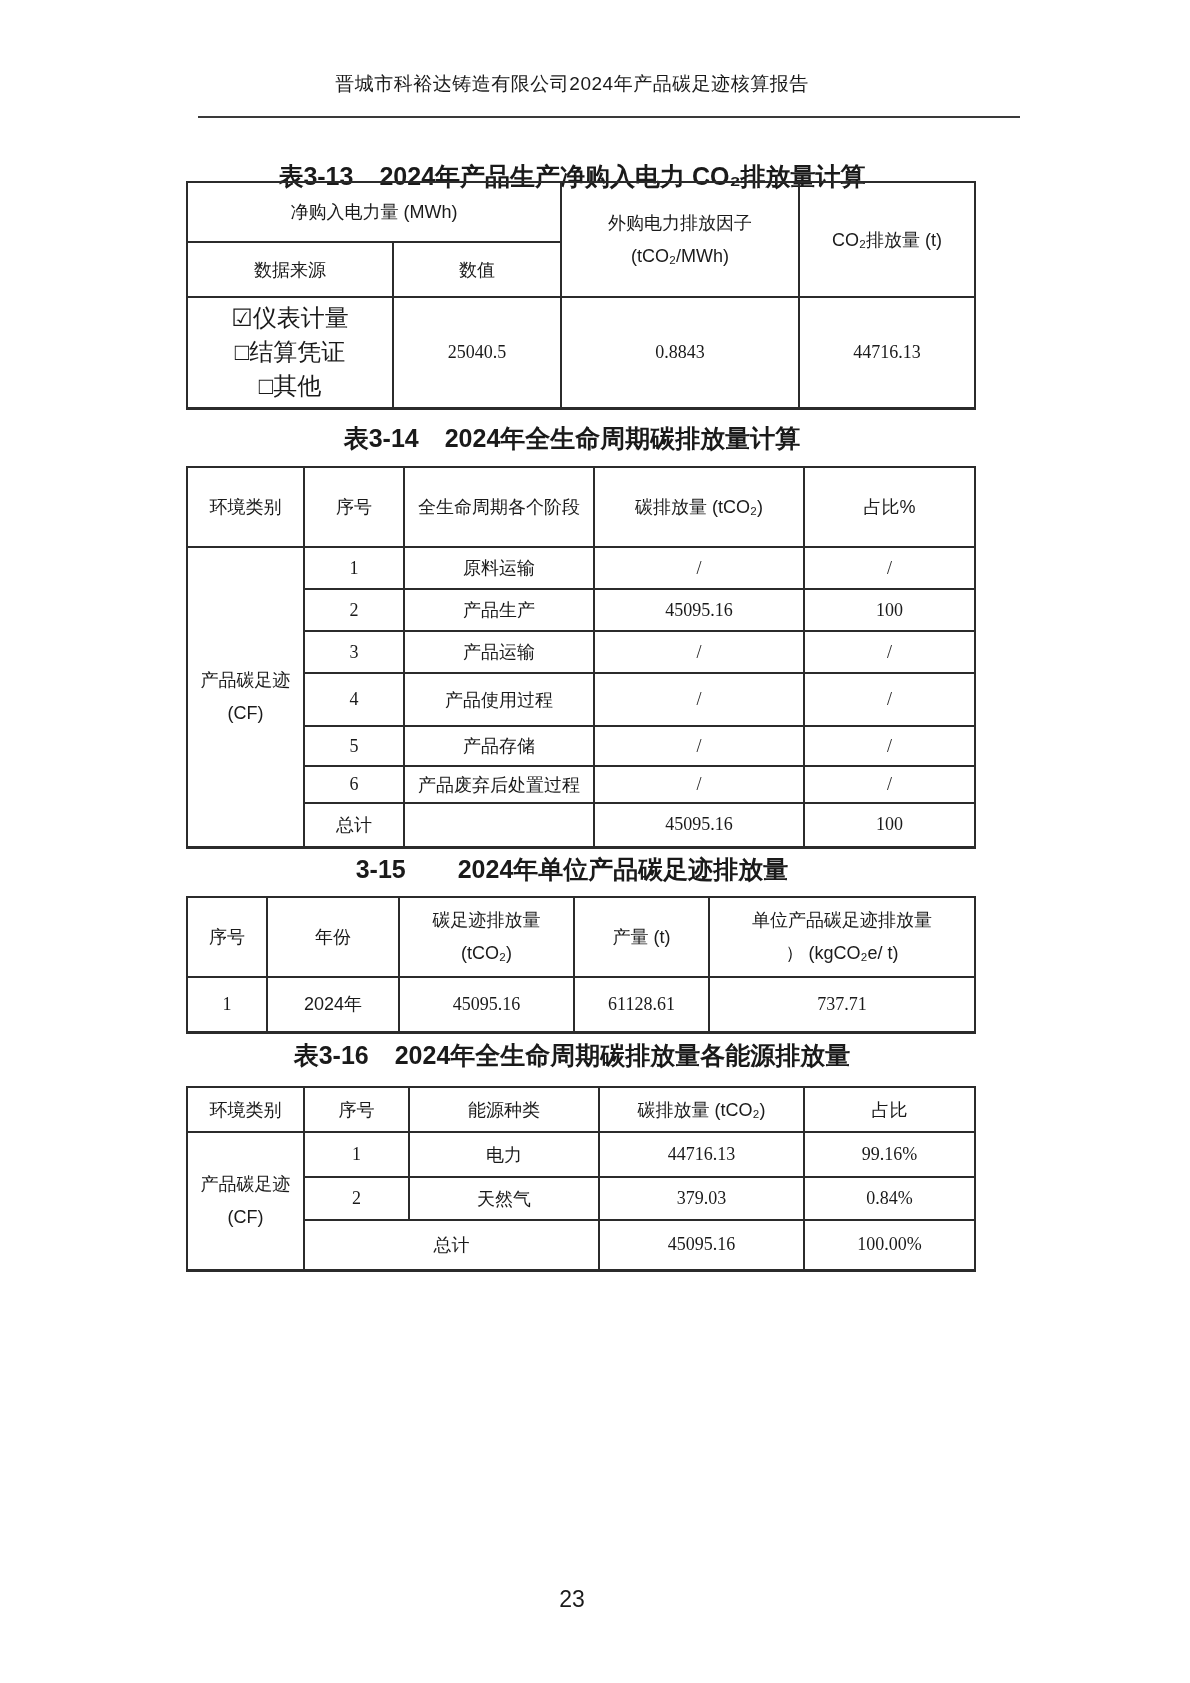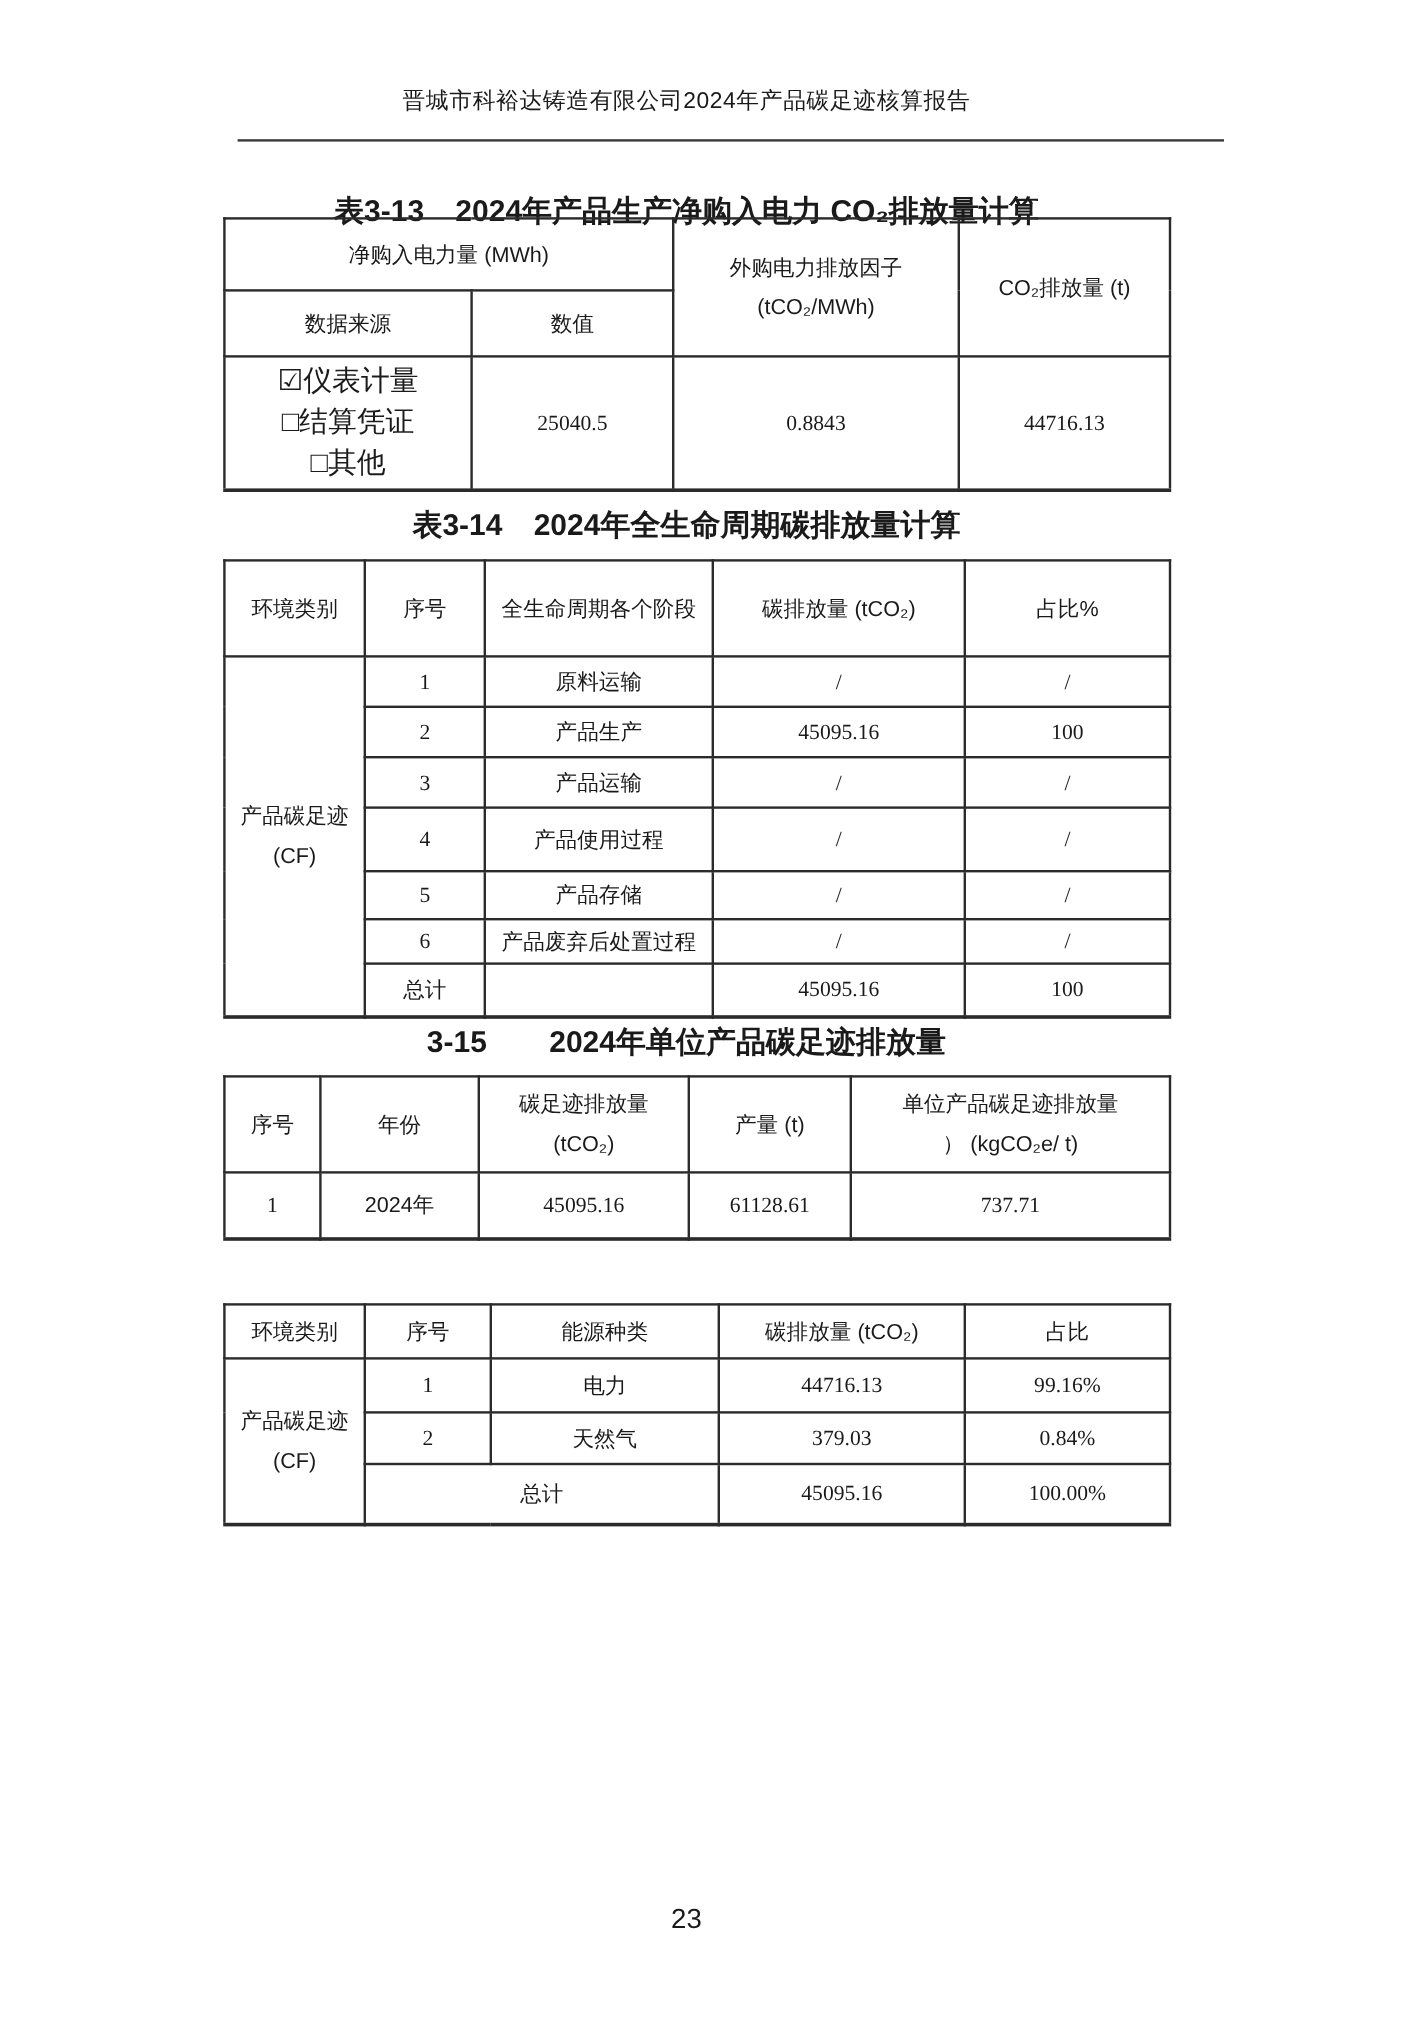--- a/index.html
+++ b/index.html
@@ -219,20 +219,23 @@
     <tr class="h55">
       <td class="num">1</td>
       <td>2024年</td>
       <td class="num">45095.16</td>
       <td class="num">61128.61</td>
       <td class="num">737.71</td>
     </tr>
   </tbody>
     </table>
 
+  <div class="sec-title" id="title-t16">
+    <span class="title-no">表3-16</span><span>2024年全生命周期碳排放量各能源排放量</span>
+  </div>
   <table class="doc-table" id="table-t16">
     <colgroup>
         <col style="width:117px">
         <col style="width:105px">
         <col style="width:190px">
         <col style="width:205px">
         <col style="width:171px">
       </colgroup>
     <tbody>
         <tr class="h45">

